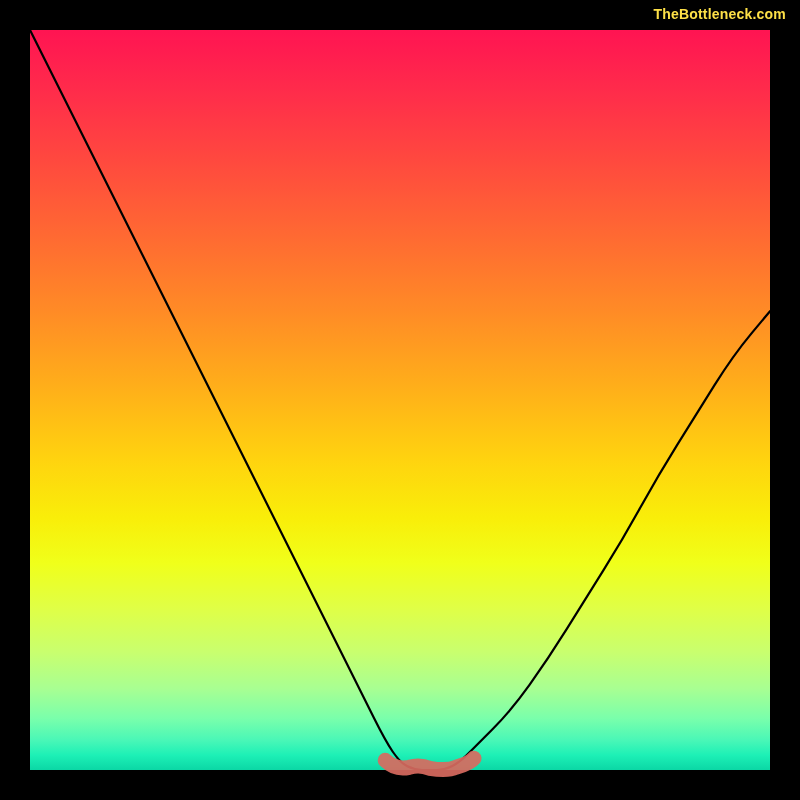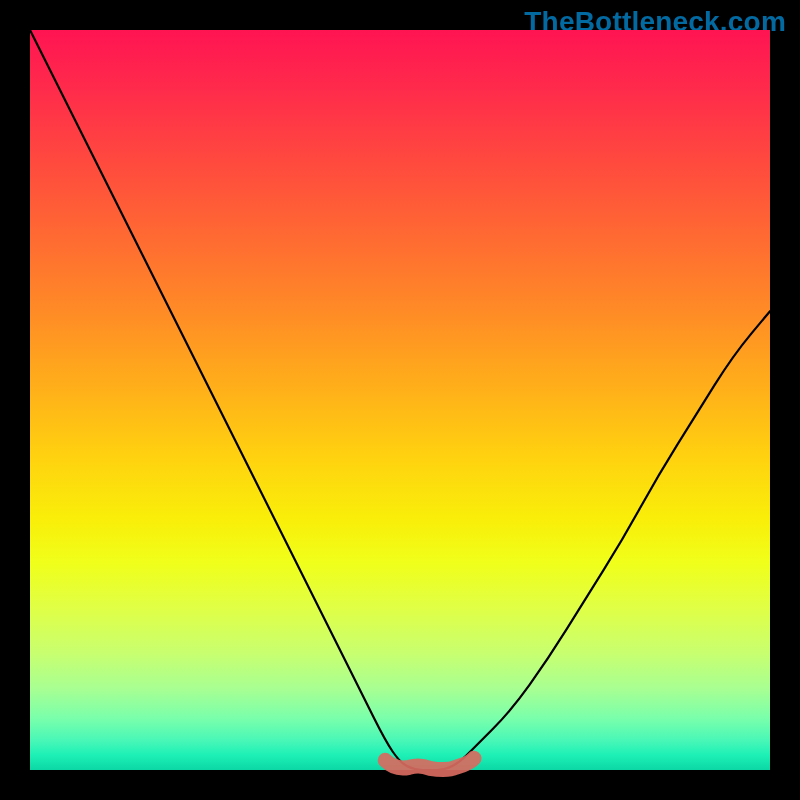--- a/index.html
+++ b/index.html
@@ -14,22 +14,22 @@
   .frame {
     position: relative;
     width: 800px;
     height: 800px;
     background: #000;
   }
   .watermark {
     position: absolute;
     top: 6px;
     right: 14px;
-    color: #0369a1;
-    font-size: 28px;
+    color: #fde047;
+    font-size: 14px;
     font-weight: 600;
     letter-spacing: 0.2px;
     user-select: none;
     margin-left: 44px;
   }
   .plot {
     position: absolute;
     left: 30px;
     top: 30px;
     width: 740px;

